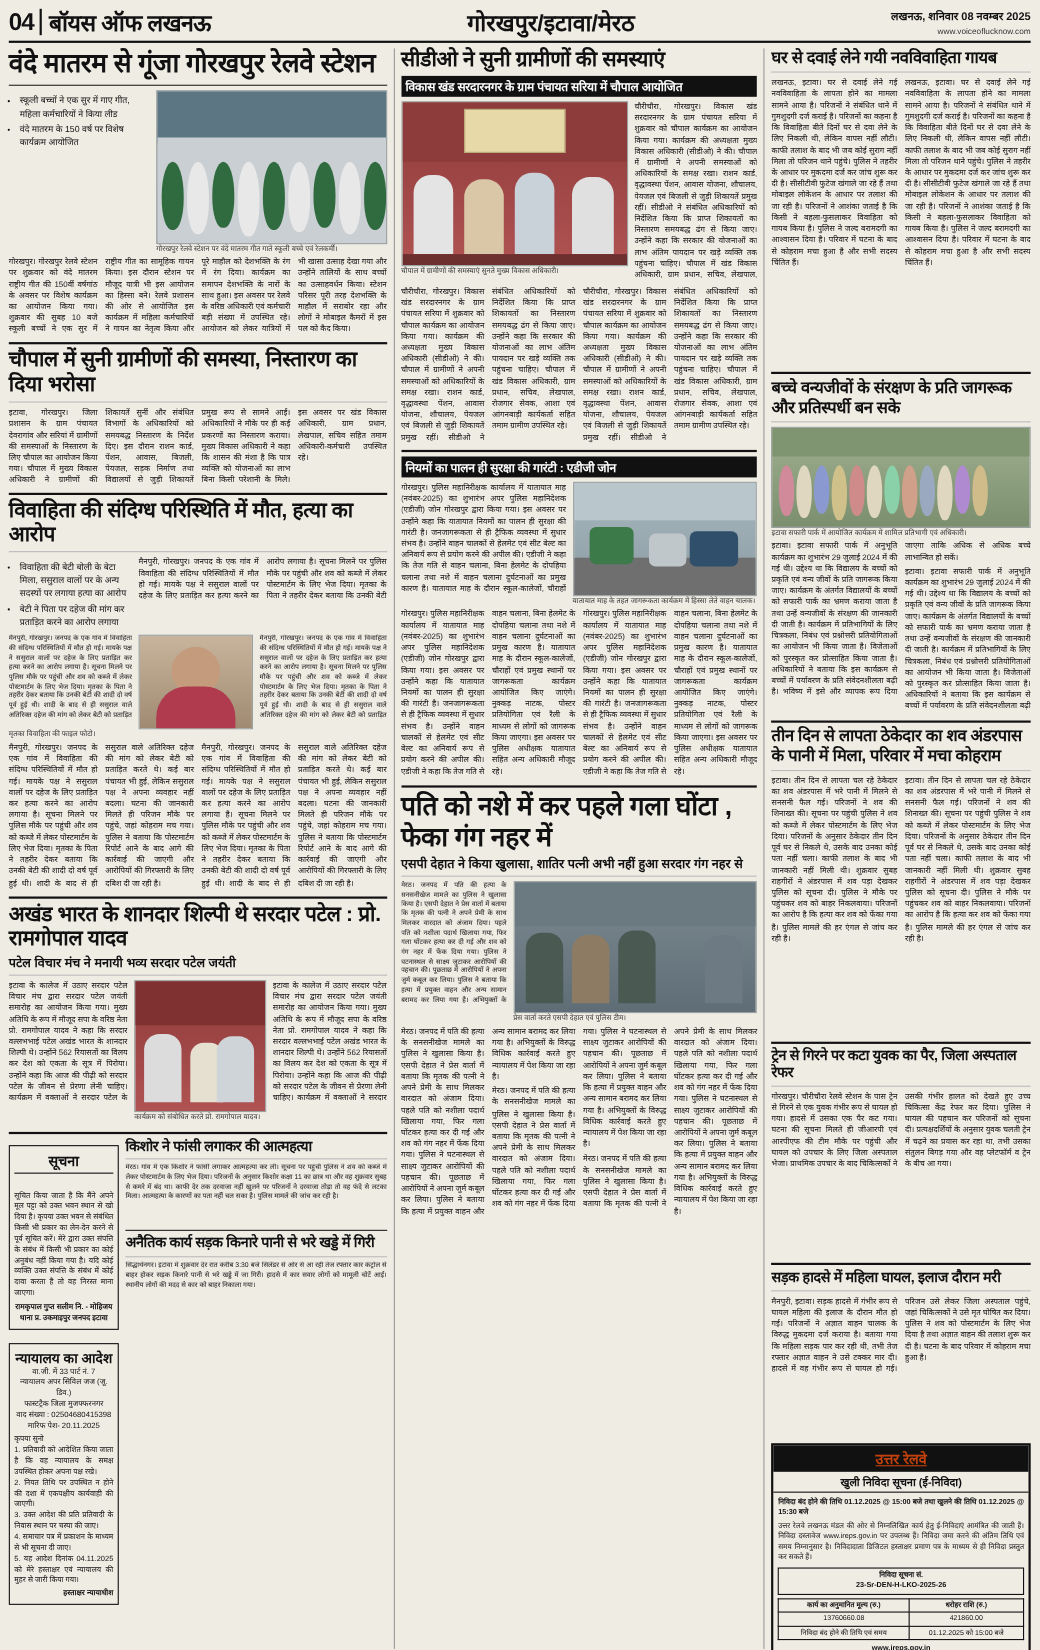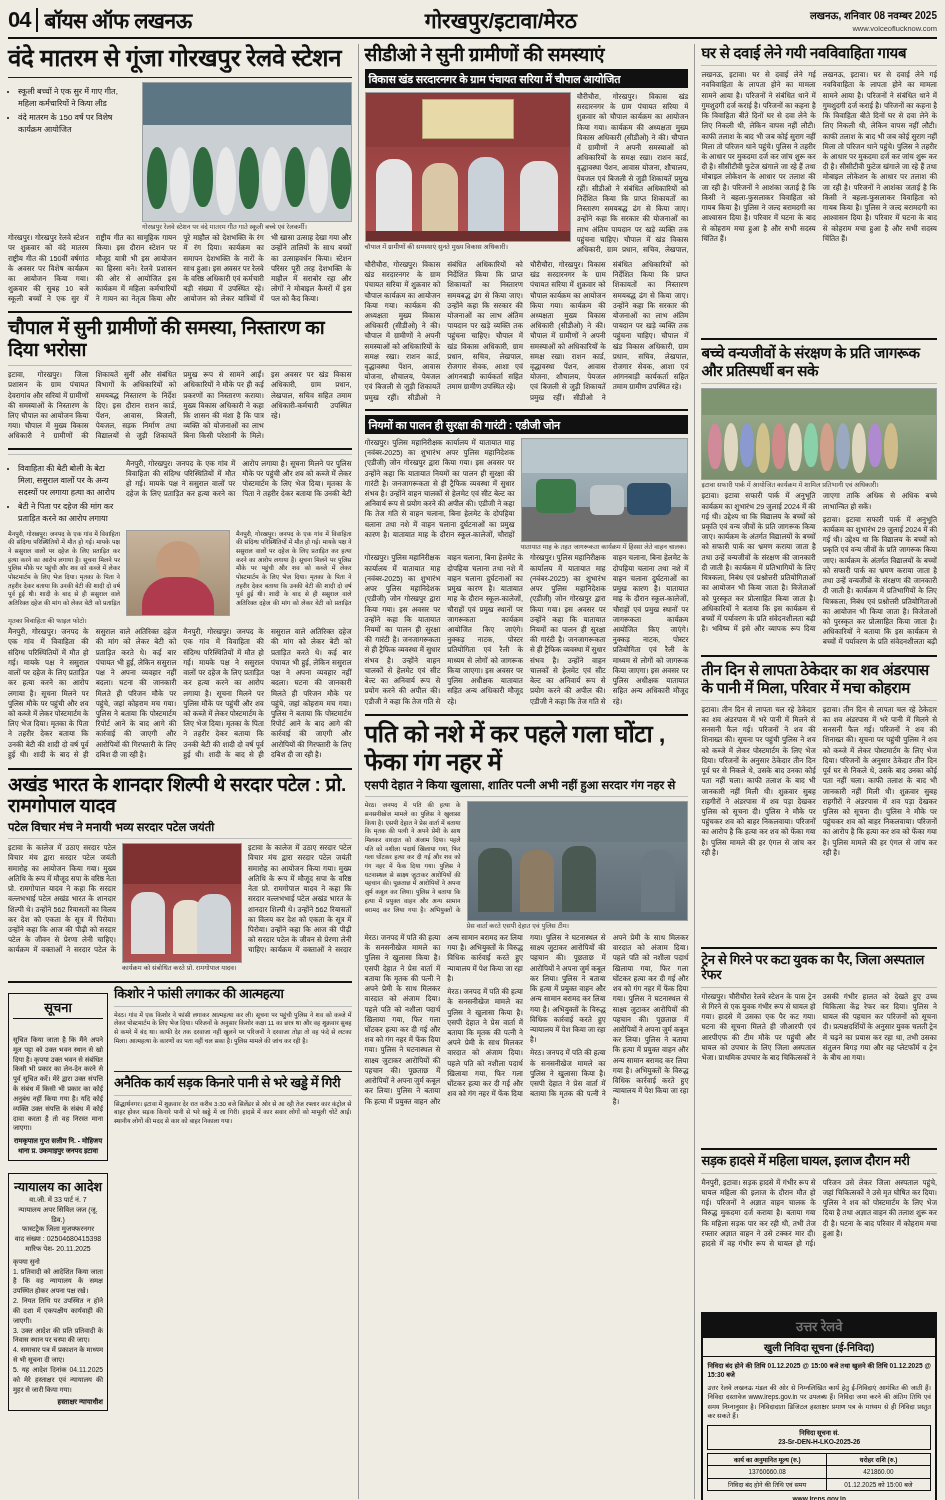--- a/index.html
+++ b/index.html
@@ -68,21 +68,21 @@
   
   .notice { border:1px solid #111; padding:4px; margin-top:6px; }
   .notice-title { text-align:center; font-weight:bold; font-size:13px; border-bottom:1px solid #111; padding-bottom:2px; margin-bottom:16px; }
   .notice-body { font-size:6.8px; line-height:1.45; text-align:justify; }
   .court { border:1px solid #111; padding:4px; margin-top:12px; }
   .court-title { text-align:center; font-weight:bold; font-size:12.5px; }
   .court-sub { text-align:center; font-size:7px; line-height:1.4; }
 
   
   .rail { border:2px solid #111; margin-top:6px; }
-  .rail-head { background:#111; color:#737373; text-align:center; font-weight:bold; font-size:13px; padding:3px 0; }
+  .rail-head { background:#111; color:#c2410c; text-align:center; font-weight:bold; font-size:13px; padding:3px 0;text-decoration:underline; }
   .rail-sub { text-align:center; font-weight:bold; font-size:10px; padding:2px 0; border-bottom:1px solid #111;}
   .rail-body { font-size:6.6px; line-height:1.45; padding:4px; text-align:justify; }
   .rail-table { width:100%; border-collapse:collapse; font-size:6.4px; margin-top:3px; }
   .rail-table td, .rail-table th { border:1px solid #111; padding:1px 2px; text-align:center; }
   .tiny { font-size:6.2px; line-height:1.4; }
   .center { text-align:center; }
   .b { font-weight:bold; }
 
   
   .stage { background:linear-gradient(#8e3b3b,#b05252); }
@@ -151,20 +151,21 @@
         <div class="hl hl-lg">चौपाल में सुनी ग्रामीणों की समस्या, निस्तारण का दिया भरोसा</div>
         <div class="hr-thin"></div>
         <div class="body-cols b4">
           <p>इटावा, गोरखपुर। जिला प्रशासन के ग्राम पंचायत देवरागांव और सरियां में ग्रामीणों की समस्याओं के निस्तारण के लिए चौपाल का आयोजन किया गया। चौपाल में मुख्य विकास अधिकारी ने ग्रामीणों की शिकायतें सुनीं और संबंधित विभागों के अधिकारियों को समयबद्ध निस्तारण के निर्देश दिए। इस दौरान राशन कार्ड, पेंशन, आवास, बिजली, पेयजल, सड़क निर्माण तथा विद्यालयों से जुड़ी शिकायतें प्रमुख रूप से सामने आईं। अधिकारियों ने मौके पर ही कई प्रकरणों का निस्तारण कराया। मुख्य विकास अधिकारी ने कहा कि शासन की मंशा है कि पात्र व्यक्ति को योजनाओं का लाभ बिना किसी परेशानी के मिले। इस अवसर पर खंड विकास अधिकारी, ग्राम प्रधान, लेखपाल, सचिव सहित तमाम अधिकारी-कर्मचारी उपस्थित रहे।</p>
         </div>
       </div>
 
       <div class="hr-t2"></div>
 
       <div class="art">
+        <div class="hl hl-lg">विवाहिता की संदिग्ध परिस्थिति में मौत, हत्या का आरोप</div>
         <div class="hr-thin"></div>
         <div style="display:flex; gap:6px;">
           <div style="width:112px;">
             <ul class="bullets">
               <li>विवाहिता की बेटी बोली के बेटा मिला, ससुराल वालों पर के अन्य सदस्यों पर लगाया हत्या का आरोप</li>
               <li>बेटी ने पिता पर दहेज की मांग कर प्रताड़ित करने का आरोप लगाया</li>
             </ul>
           </div>
           <div style="flex:1;">
             <div class="body-cols b2" style="height:48px;overflow:hidden;">

